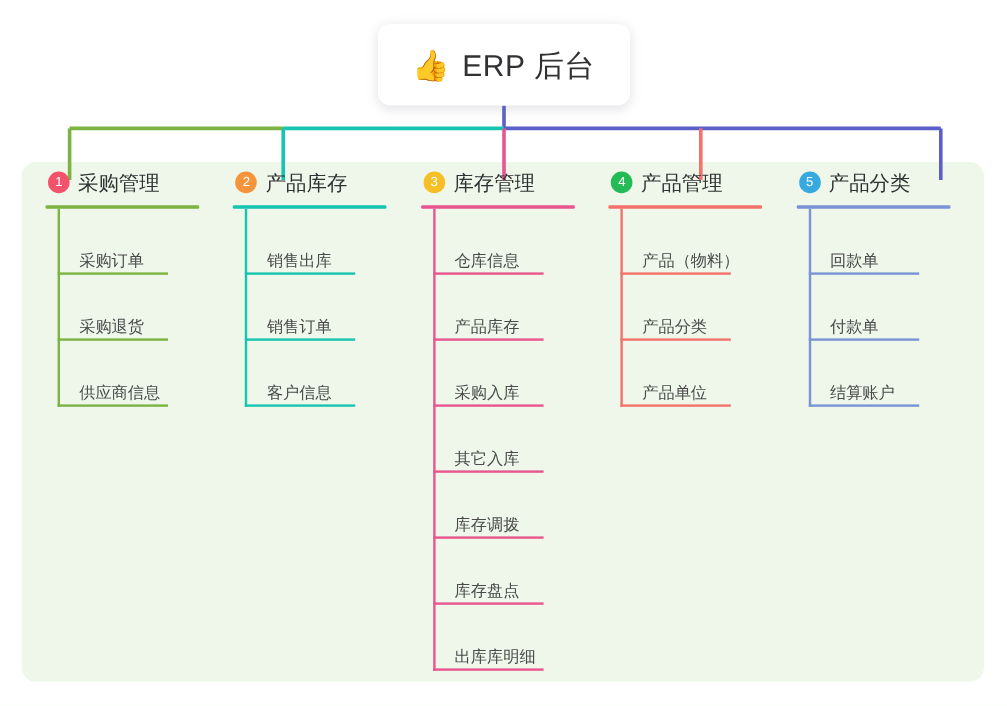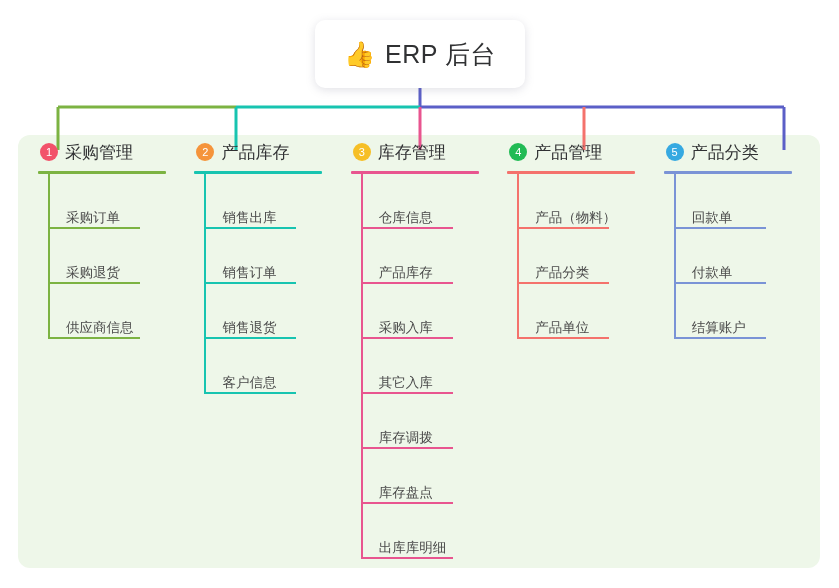--- a/index.html
+++ b/index.html
@@ -215,24 +215,20 @@
           <div class="children-spine" style="background: rgb(23, 196, 176);"></div>
           <div class="leaf">
             <span class="leaf-text">销售出库</span>
             <div class="leaf-rule" style="background: rgb(23, 196, 176);"></div>
           </div>
           <div class="leaf">
             <span class="leaf-text">销售订单</span>
             <div class="leaf-rule" style="background: rgb(23, 196, 176);"></div>
           </div>
           <div class="leaf">
-            <span class="leaf-text">销售退货</span>
-            <div class="leaf-rule" style="background: rgb(23, 196, 176);"></div>
-          </div>
-          <div class="leaf">
             <span class="leaf-text">客户信息</span>
             <div class="leaf-rule" style="background: rgb(23, 196, 176);"></div>
           </div>
         </div>
       </div>
       <div class="column col-2">
         <div class="branch-head">
           <span class="branch-badge" style="background: rgb(246, 191, 38);">3</span>
           <span class="branch-title">库存管理</span>
         </div>

